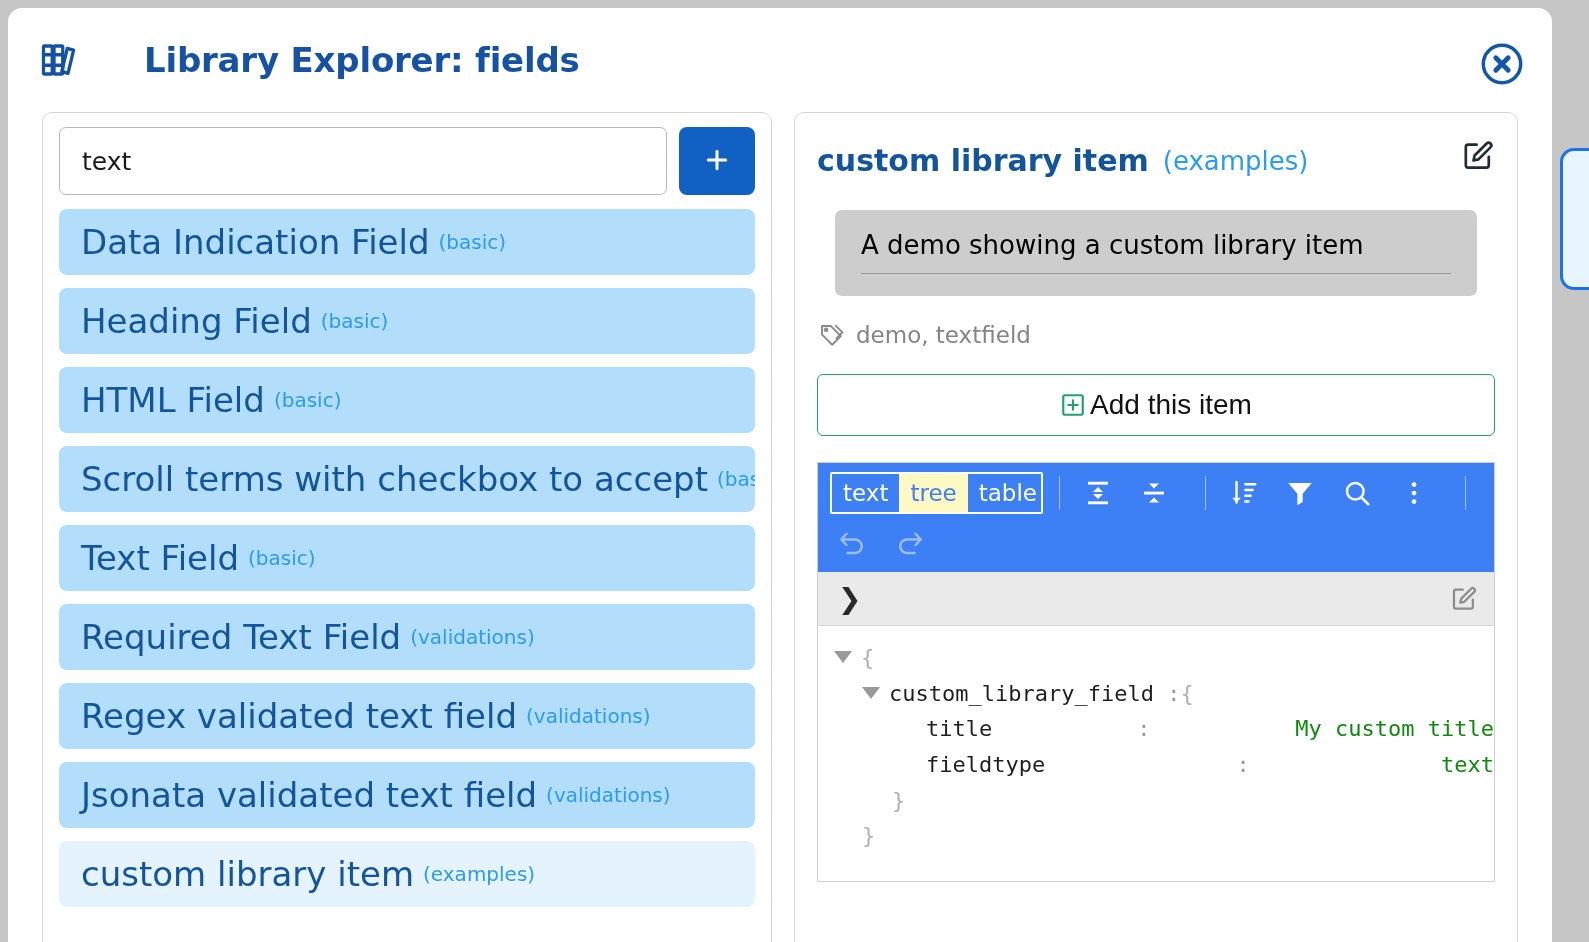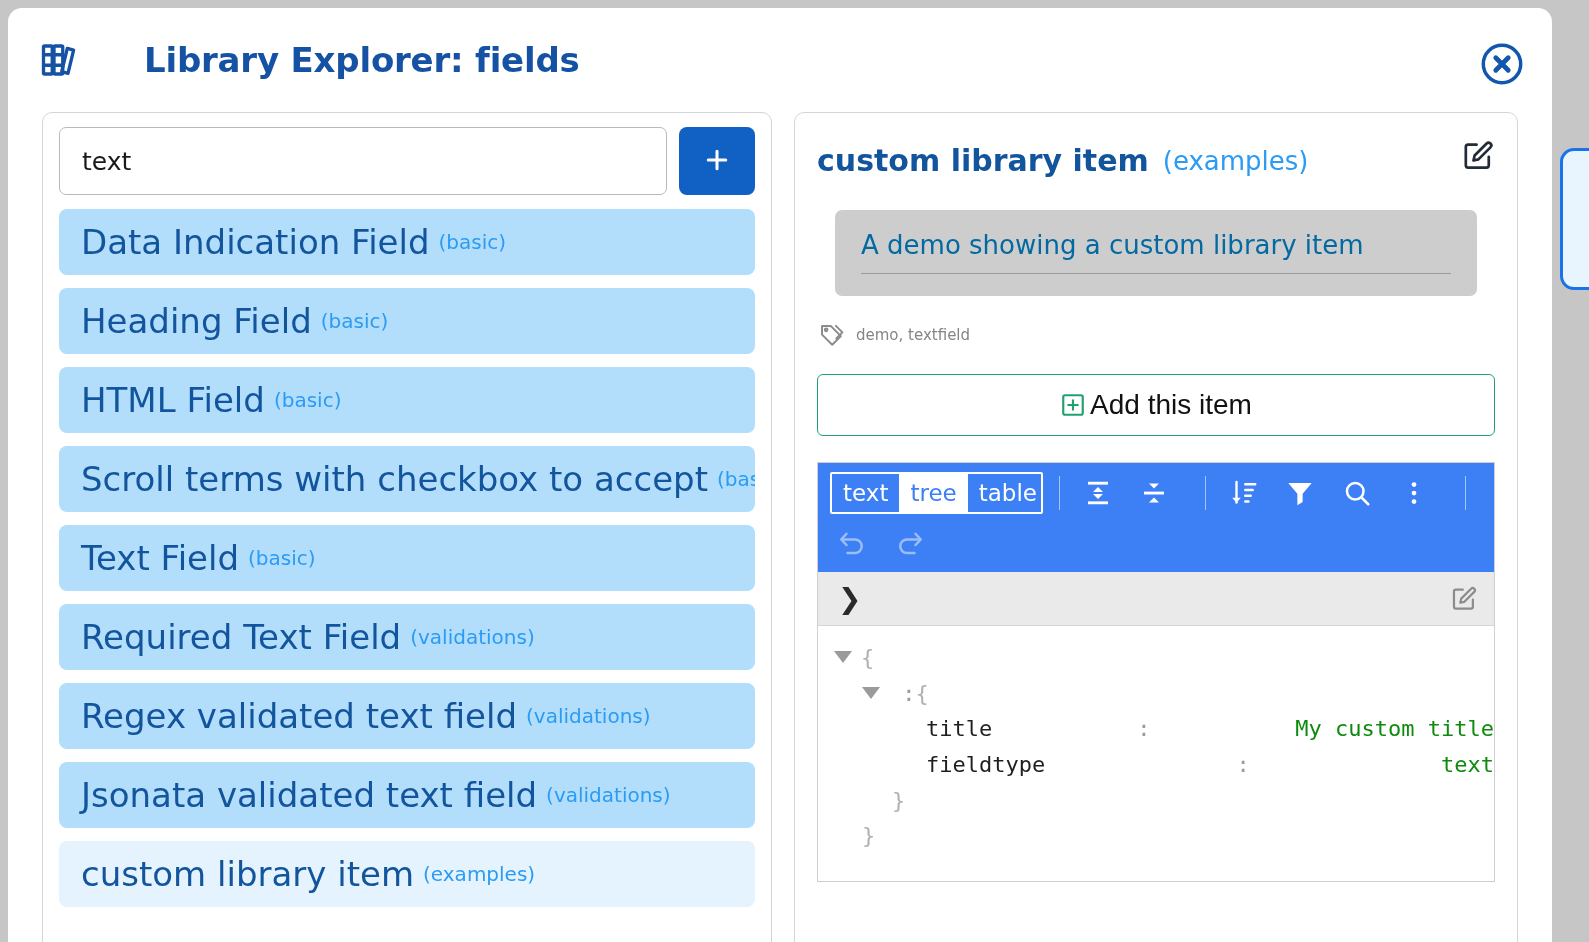--- a/index.html
+++ b/index.html
@@ -149,33 +149,33 @@
   }
 
   .desc-box {
     margin: 32px 18px 0 18px;
     background: #cdcdcd;
     border-radius: 7px;
     padding: 20px 26px 22px 26px;
   }
   .desc-text {
     font-size: 26px;
-    color: #0369a1;
+    color: #000000;
     padding-bottom: 13px;
     border-bottom: 1px solid #9a9a9a;
   }
 
   .tags-row {
     display: flex;
     align-items: center;
     gap: 11px;
     margin: 26px 0 0 2px;
   }
   .tag-icon { width: 26px; height: 26px; color: #8b8b8b; flex: 0 0 auto; }
-  .tags-text { font-size: 15px; color: #858585; }
+  .tags-text { font-size: 23px; color: #858585; }
 
   .add-item-btn {
     margin: 26px 0 0 0;
     height: 62px;
     width: 100%;
     border: 1.5px solid #23a06f;
     border-radius: 6px;
     background: #fff;
     display: flex;
     align-items: center;
@@ -210,21 +210,21 @@
   .mode-btn {
     background: #3d7ff5;
     color: #ffffff;
     border: none;
     font-family: "DejaVu Sans", "Liberation Sans", sans-serif;
     font-size: 23px;
     padding: 0 11px;
     cursor: pointer;
     display: flex; align-items: center;
   }
-  .mode-btn.active { background: #ffffff; color: #3d7ff5; }
+  .mode-btn.active { background: #fef9c3; color: #3d7ff5; }
   .je-div {
     width: 1px; height: 34px;
     background: rgba(255,255,255,.55);
     margin: 0 16px;
     flex: 0 0 1px;
   }
   .je-icon {
     width: 44px; height: 42px;
     display: flex; align-items: center; justify-content: center;
     color: #fff;
@@ -492,20 +492,21 @@
 
         <div class="je-content">
 
           <div class="jline">
             <span class="caret"></span>
             <span class="brace">{</span>
           </div>
 
           <div class="jline ind1">
             <span class="caret"></span>
+            <span class="jkey">custom_library_field</span>
             <span class="jcolon">&nbsp;</span>
             <span class="jcolon">:</span>
             <span class="brace">{</span>
           </div>
 
           <div class="jline ind2">
             <span class="jkey">title</span>
             <span class="jcolon">&nbsp;</span>
             <span class="jcolon">:</span>
             <span class="jcolon">&nbsp;</span>

